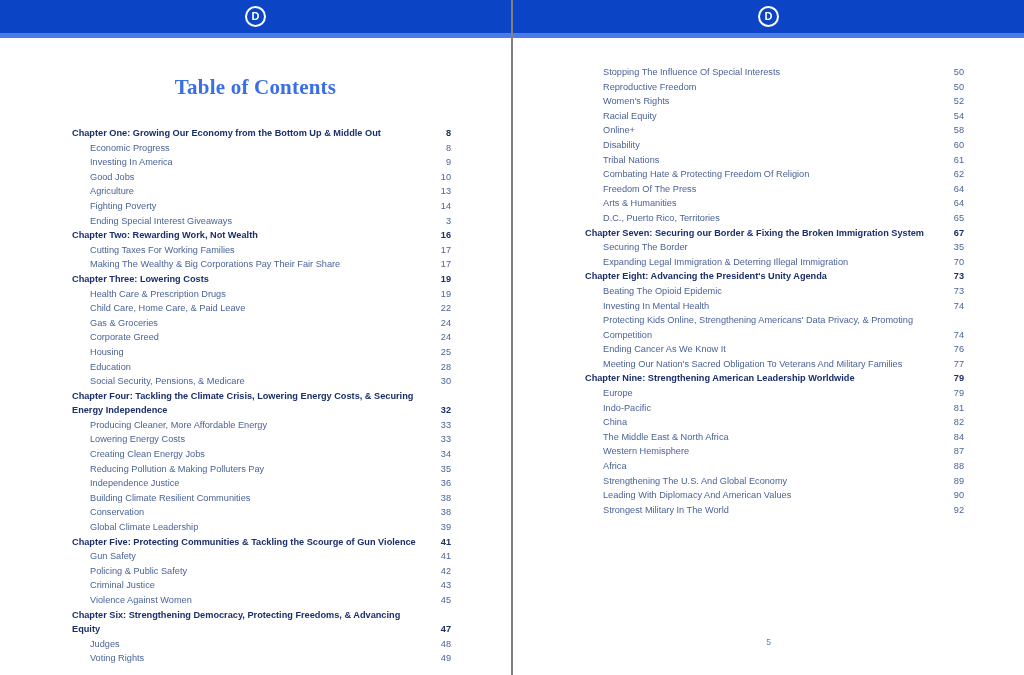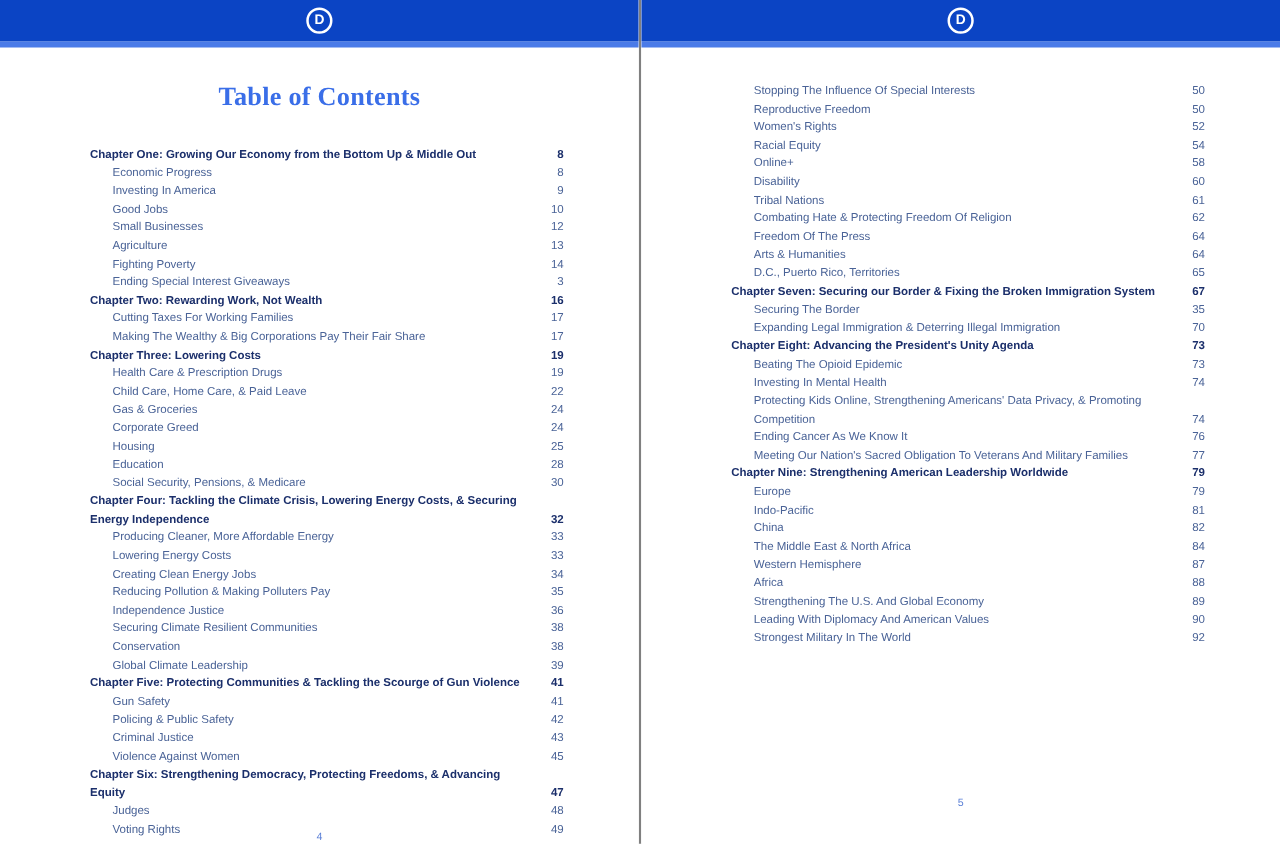--- a/index.html
+++ b/index.html
@@ -67,21 +67,21 @@
   .page-body {
     position: relative;
     height: 637px;
   }
   .toc-title {
     font-family: "Liberation Serif", serif;
     font-weight: bold;
     font-size: 21px;
     color: #3a6ee8;
     text-align: center;
-    margin-top: 27px;
+    margin-top: 37px;
     letter-spacing: 0.2px;
   }
   .toc-list {
     margin: 0;
     padding: 10px;
     list-style: none;
   }
   .page-left .toc-list  { margin-top: 16px; }
   .page-right .toc-list { margin-top: 0px; padding-top: 27px; }
 
@@ -155,24 +155,20 @@
           </li>
           <li class="toc-row entry">
             <span class="toc-label">Investing In America</span>
             <span class="toc-page">9</span>
           </li>
           <li class="toc-row entry">
             <span class="toc-label">Good Jobs</span>
             <span class="toc-page">10</span>
           </li>
           <li class="toc-row entry">
-            <span class="toc-label">Small Businesses</span>
-            <span class="toc-page">12</span>
-          </li>
-          <li class="toc-row entry">
             <span class="toc-label">Agriculture</span>
             <span class="toc-page">13</span>
           </li>
           <li class="toc-row entry">
             <span class="toc-label">Fighting Poverty</span>
             <span class="toc-page">14</span>
           </li>
           <li class="toc-row entry">
             <span class="toc-label">Ending Special Interest Giveaways</span>
             <span class="toc-page">3</span>
@@ -239,21 +235,21 @@
           </li>
           <li class="toc-row entry">
             <span class="toc-label">Reducing Pollution &amp; Making Polluters Pay</span>
             <span class="toc-page">35</span>
           </li>
           <li class="toc-row entry">
             <span class="toc-label">Independence Justice</span>
             <span class="toc-page">36</span>
           </li>
           <li class="toc-row entry">
-            <span class="toc-label">Securing Climate Resilient Communities</span>
+            <span class="toc-label">Building Climate Resilient Communities</span>
             <span class="toc-page">38</span>
           </li>
           <li class="toc-row entry">
             <span class="toc-label">Conservation</span>
             <span class="toc-page">38</span>
           </li>
           <li class="toc-row entry">
             <span class="toc-label">Global Climate Leadership</span>
             <span class="toc-page">39</span>
           </li>

